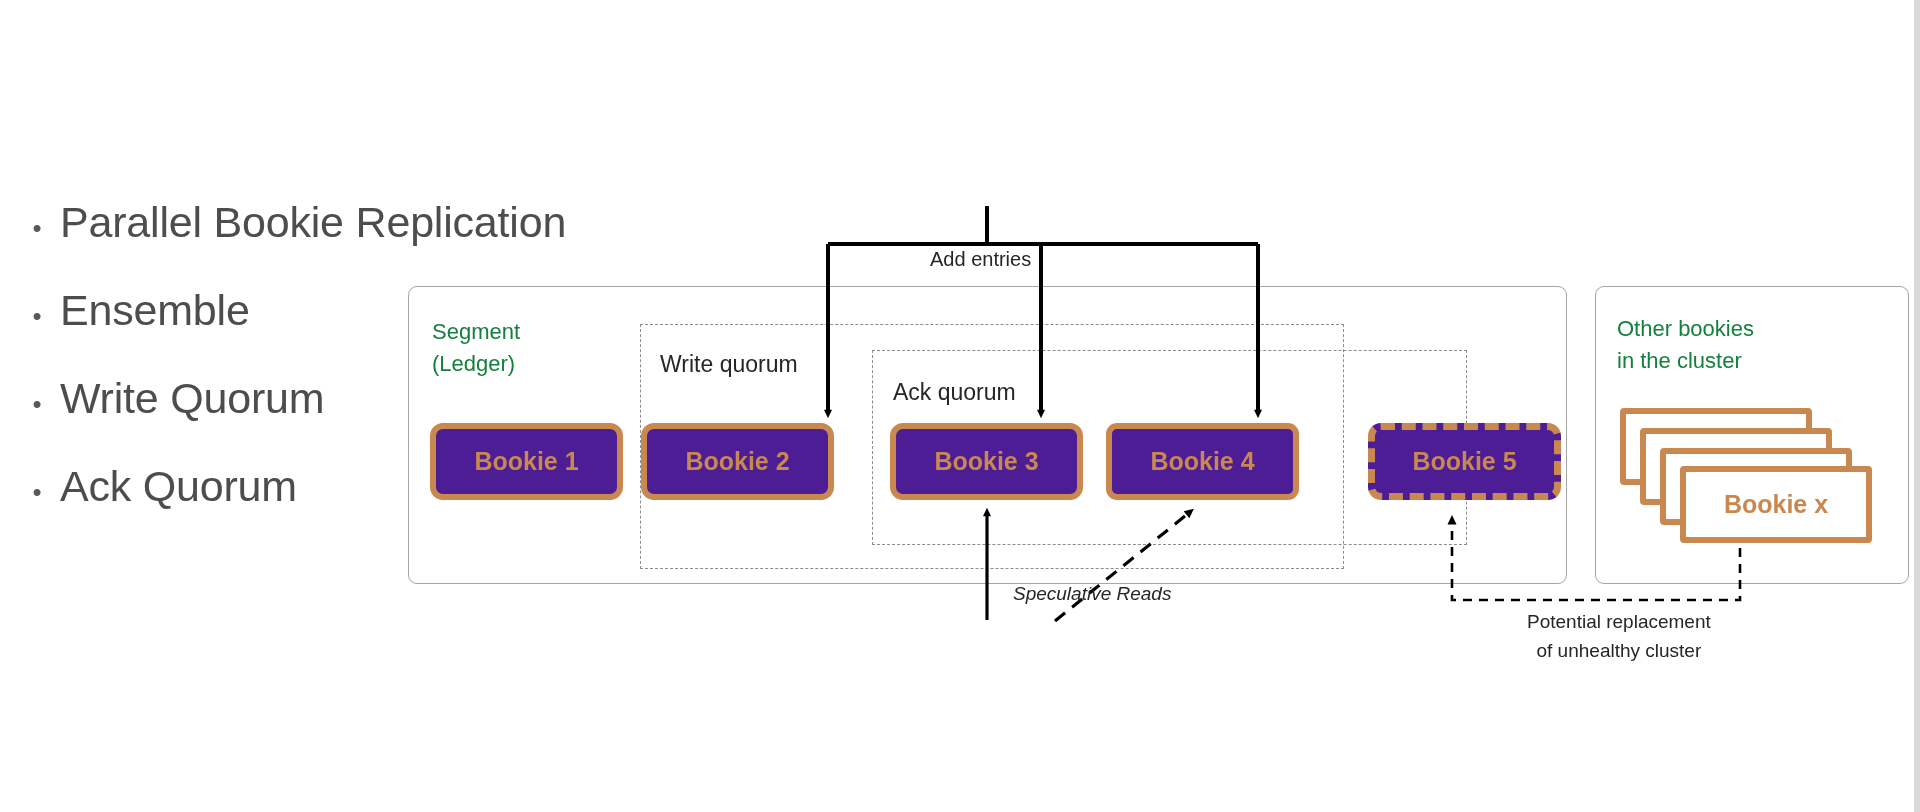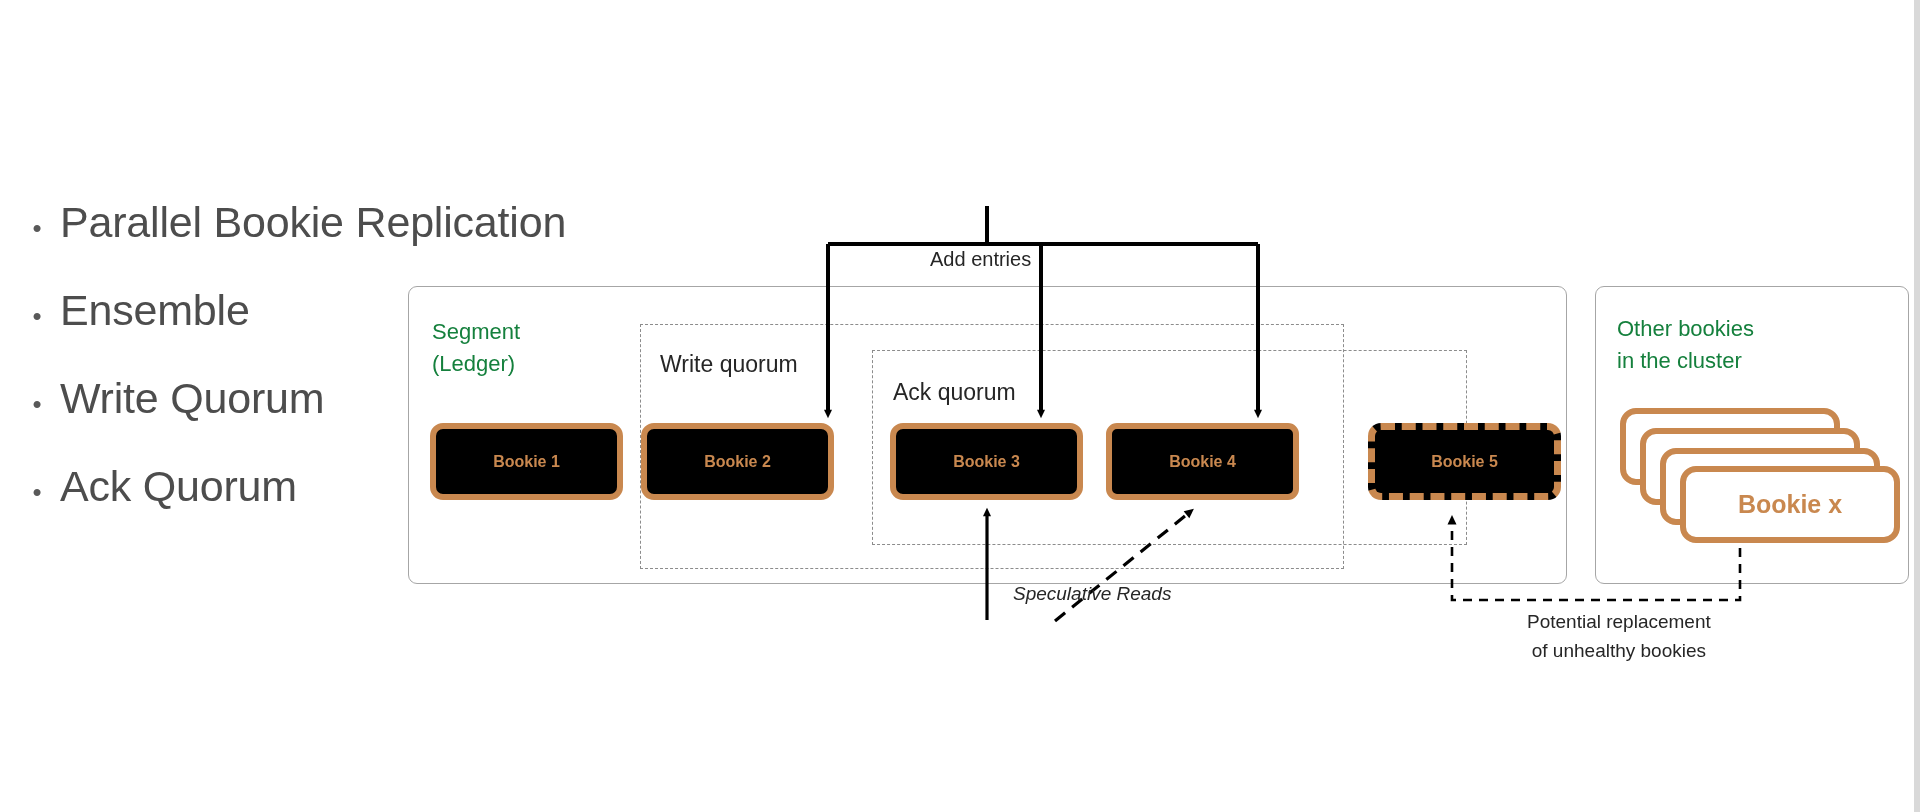--- a/index.html
+++ b/index.html
@@ -101,50 +101,50 @@
   #ack-quorum-label   { left: 893px; top: 379px; }
 
   
   .bookie {
     position: absolute;
     top: 423px;
     width: 193px;
     height: 77px;
     border: 6px solid #c9884f;
     border-radius: 13px;
-    background: #000000;
+    background: #4c1d95;
     display: flex;
     align-items: center;
     justify-content: center;
     color: #c9884f;
-    font-size: 16px;
+    font-size: 25px;
     font-weight: bold;
     box-sizing: border-box;
   }
   .bookie.dashed { border-style: dashed; border-width: 7px; }
   #bookie-1 { left: 430px; }
   #bookie-2 { left: 641px; }
   #bookie-3 { left: 890px; }
   #bookie-4 { left: 1106px; border-radius: 11px; }
   #bookie-5 { left: 1368px; }
 
   
   #bookie-stack {
     position: absolute;
     left: 1620px;
     top: 408px;
     width: 260px;
     height: 140px;
   }
   .stack-card {
     position: absolute;
-    width: 220px;
+    width: 192px;
     height: 77px;
     border: 6px solid #c9884f;
-    border-radius: 16px;
+    border-radius: 4px;
     background: #ffffff;
     box-sizing: border-box;
   }
   .stack-card.s0 { left: 0px;  top: 0px;  }
   .stack-card.s1 { left: 20px; top: 20px; }
   .stack-card.s2 { left: 40px; top: 40px; }
   .stack-card.s3 {
     left: 60px; top: 58px;
     display: flex;
     align-items: center;
@@ -254,16 +254,16 @@
     <path d="M987,620 L987,512" stroke="#000000" stroke-width="3.2" fill="none" marker-end="url(#arrow-solid)"></path>
 
     <path d="M1055,621 L1190,512" stroke="#000000" stroke-width="3.2" fill="none" stroke-dasharray="13,9" marker-end="url(#arrow-dash)"></path>
 
     <path d="M1740,548 L1740,600 L1452,600 L1452,520" stroke="#000000" stroke-width="2.6" fill="none" stroke-dasharray="9,7" marker-end="url(#arrow-dash)"></path>
   </svg>
 
   <div class="caption" id="add-entries-label">Add entries</div>
   <div class="caption" id="spec-reads-label">Speculative Reads</div>
   <div class="caption" id="replacement-label">Potential  replacement
-of unhealthy bookies</div>
+of unhealthy cluster</div>
 
   <div class="edge-strip"></div>
 </div>
 
 </body></html>

